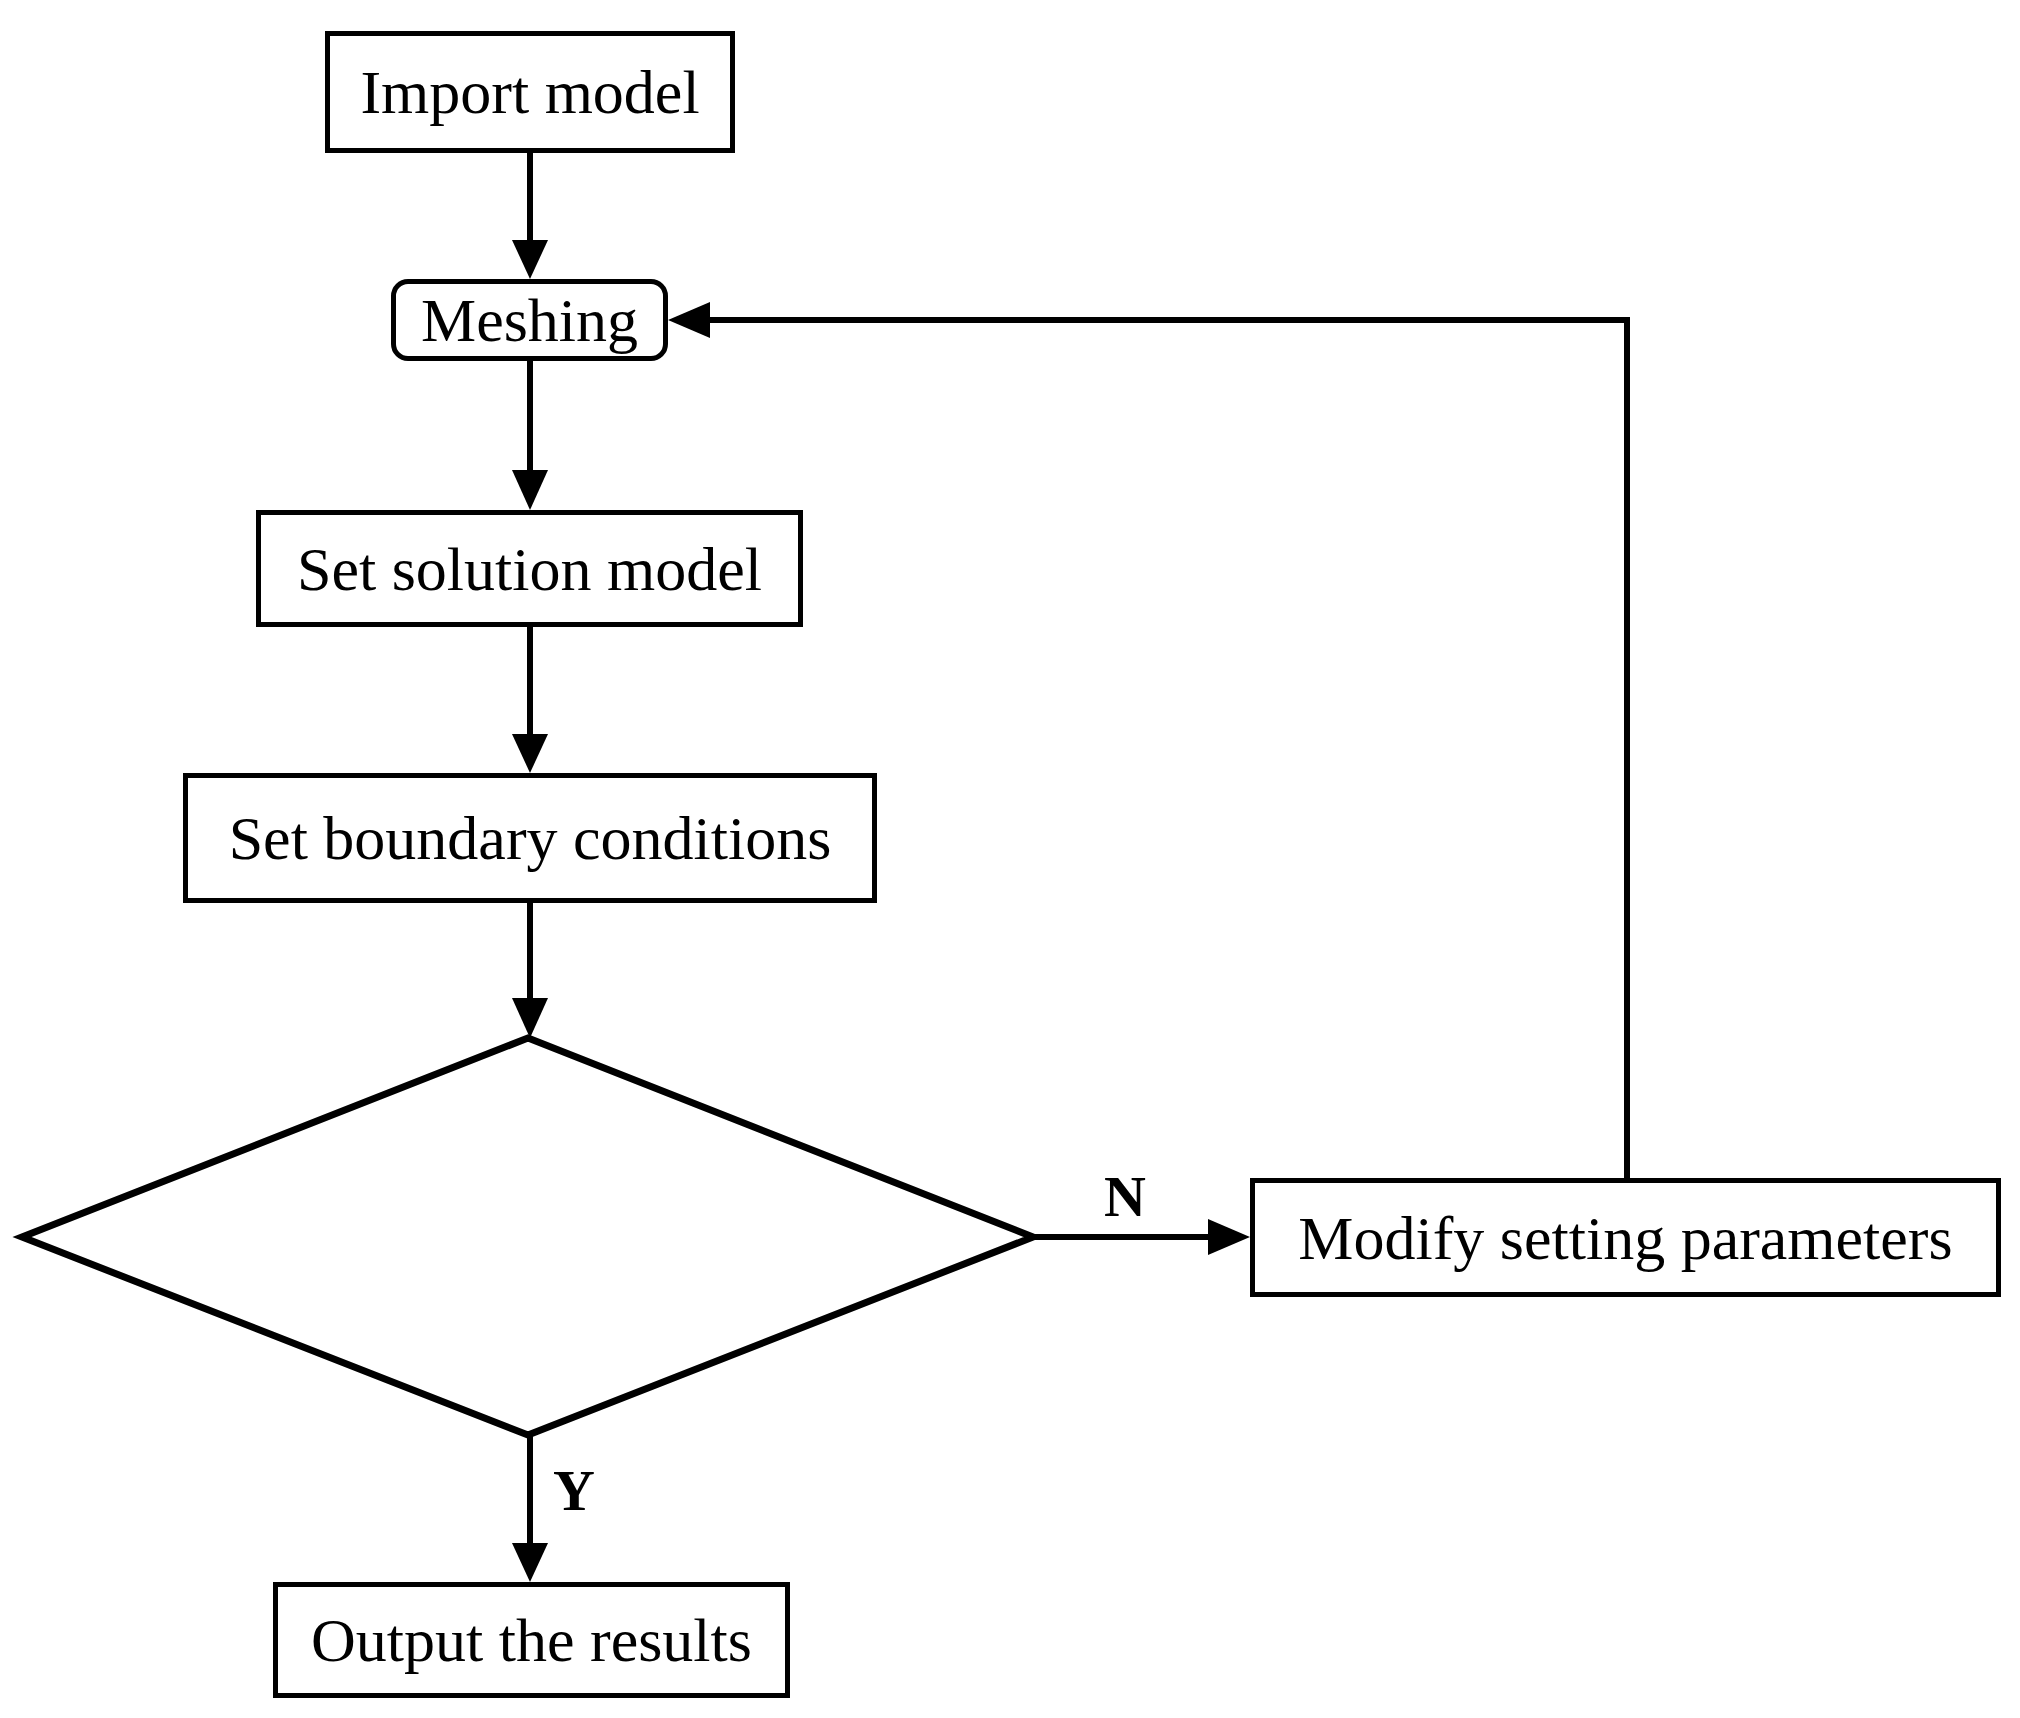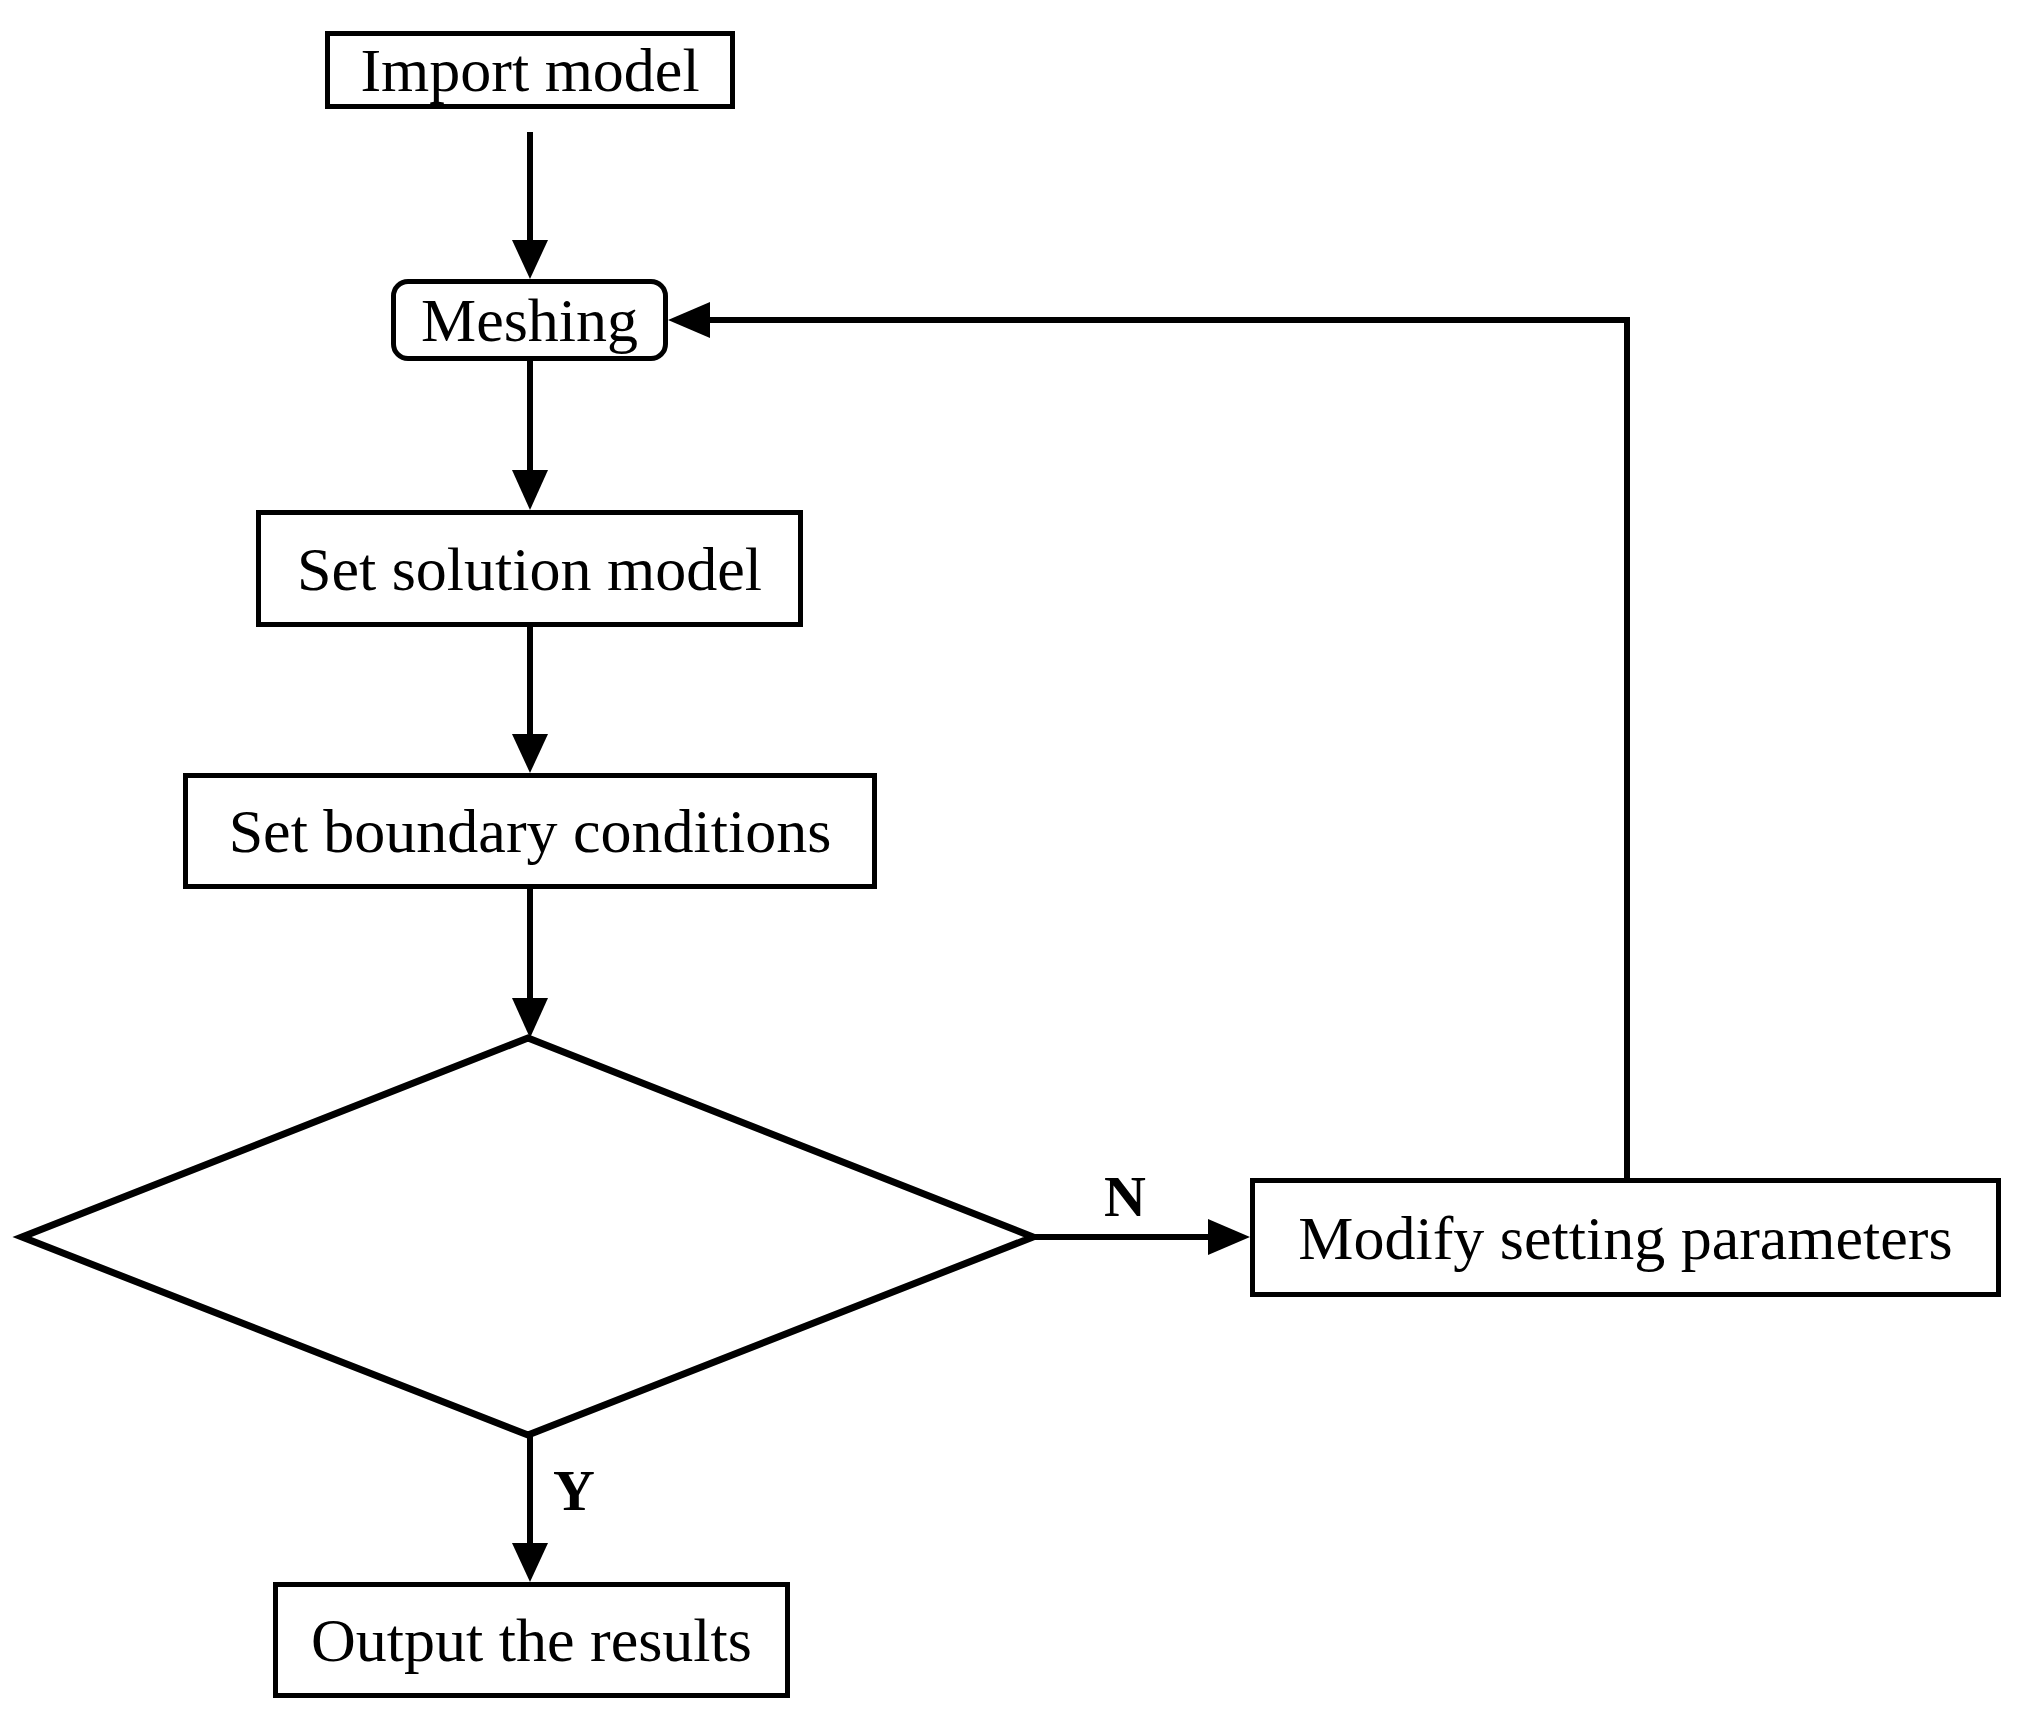--- a/index.html
+++ b/index.html
@@ -37,24 +37,24 @@
     color: #000000;
     font-family: "Liberation Serif", "DejaVu Serif", serif;
     white-space: nowrap;
     z-index: 2;
   }
   .node-label {
     display: block;
     line-height: 1;
   }
   
-  #node-import      { left: 325px; top: 31px;   width: 410px; height: 78px; font-size: 62px; }
+  #node-import      { left: 325px; top: 31px;   width: 410px; height: 122px; font-size: 62px; }
   #node-meshing     { left: 391px; top: 279px;  width: 277px; height: 82px;  font-size: 62px; border-radius: 17px; }
   #node-solution    { left: 256px; top: 510px;  width: 547px; height: 117px; font-size: 62px; }
-  #node-boundary    { left: 183px; top: 773px;  width: 694px; height: 116px; font-size: 62px; }
+  #node-boundary    { left: 183px; top: 773px;  width: 694px; height: 130px; font-size: 62px; }
   #node-modify      { left: 1250px; top: 1178px; width: 751px; height: 119px; font-size: 62px; }
   #node-output      { left: 273px; top: 1582px; width: 517px; height: 116px; font-size: 62px; }
 
   
   #node-decision-text {
     position: absolute;
     left: 22px;
     top: 1038px;
     width: 1011px;
     height: 397px;

